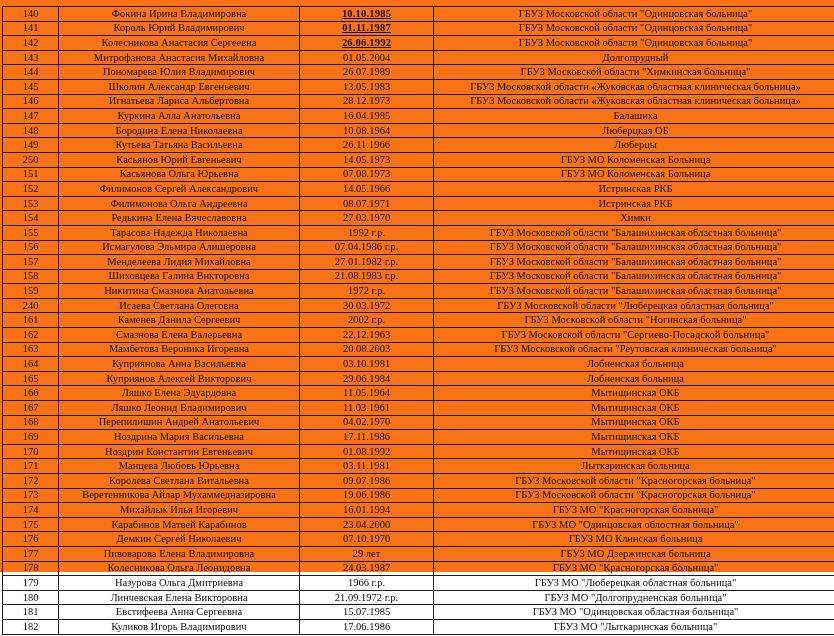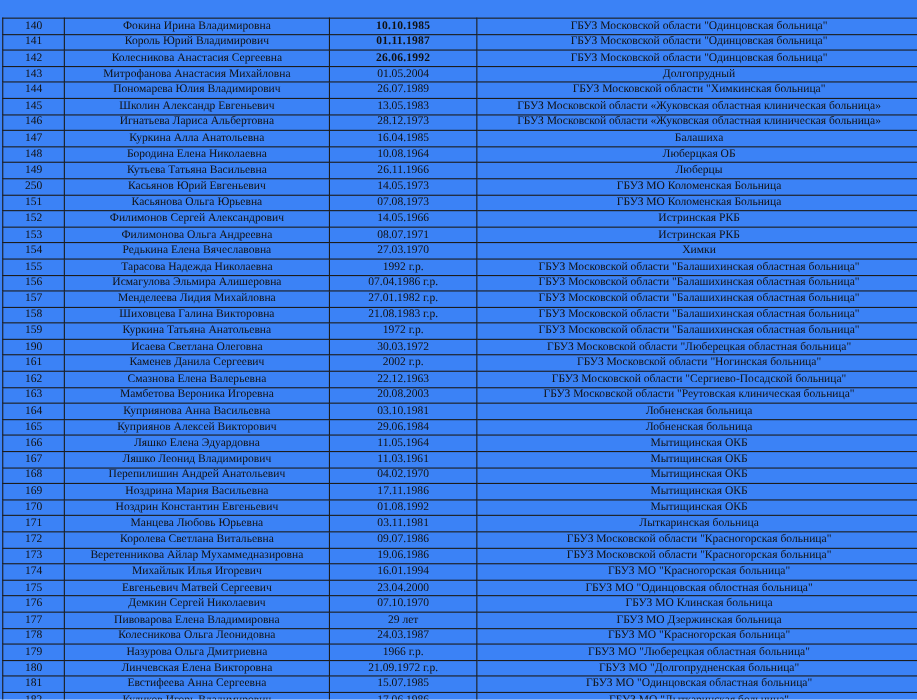--- a/index.html
+++ b/index.html
@@ -6,24 +6,24 @@
     margin: 0;
     padding: 0;
     background: #ffffff;
     width: 834px;
     height: 636px;
     overflow: hidden;
     font-family: "Liberation Serif", "DejaVu Serif", serif;
   }
   .doc-page {
     width: 834px;
-    height: 636px;
-    background: #3b82f6;
+    height: 572px;
+    background: #f97316;
     box-sizing: border-box;
-    padding: 16px 0 0 2px;
+    padding: 6px 0 0 2px;
   }
   table.people-table {
     border-collapse: collapse;
     table-layout: fixed;
     width: 829px;
   }
   table.people-table td {
     border: 1px solid #1c1c1c;
     height: 13.6px;
     padding: 0 2px;
@@ -32,21 +32,21 @@
     color: #111111;
     text-align: center;
     vertical-align: middle;
     overflow: hidden;
     white-space: nowrap;
   }
   td.col-num  { width: 51px; }
   td.col-name { width: 236px; }
   td.col-date { width: 129px; }
   td.col-org  { width: 399px; }
-  td.bold { font-weight: bold; font-size: 9.5px; letter-spacing: 0.2px; }
+  td.bold { font-weight: bold; font-size: 9.5px; letter-spacing: 0.2px; text-decoration: underline; }
 </style>
 </head>
 <body>
 
 <div class="doc-page">
   <table class="people-table">
     <tbody>
         <tr>
           <td class="col-num">140</td>
           <td class="col-name">Фокина Ирина Владимировна</td>
@@ -156,26 +156,26 @@
           <td class="col-org">ГБУЗ Московской области "Балашихинская областная больница"</td>
         </tr>
         <tr>
           <td class="col-num">158</td>
           <td class="col-name">Шиховцева Галина Викторовна</td>
           <td class="col-date">21.08.1983 г.р.</td>
           <td class="col-org">ГБУЗ Московской области "Балашихинская областная больница"</td>
         </tr>
         <tr>
           <td class="col-num">159</td>
-          <td class="col-name">Куркина Татьяна Анатольевна</td>
+          <td class="col-name">Никитина Смазнова Анатольевна</td>
           <td class="col-date">1972 г.р.</td>
           <td class="col-org">ГБУЗ Московской области "Балашихинская областная больница"</td>
         </tr>
         <tr>
-          <td class="col-num">190</td>
+          <td class="col-num">240</td>
           <td class="col-name">Исаева Светлана Олеговна</td>
           <td class="col-date">30.03.1972</td>
           <td class="col-org">ГБУЗ Московской области "Люберецкая областная больница"</td>
         </tr>
         <tr>
           <td class="col-num">161</td>
           <td class="col-name">Каменев Данила Сергеевич</td>
           <td class="col-date">2002 г.р.</td>
           <td class="col-org">ГБУЗ Московской области "Ногинская больница"</td>
         </tr>
@@ -252,21 +252,21 @@
           <td class="col-org">ГБУЗ Московской области "Красногорская больница"</td>
         </tr>
         <tr>
           <td class="col-num">174</td>
           <td class="col-name">Михайлык Илья Игоревич</td>
           <td class="col-date">16.01.1994</td>
           <td class="col-org">ГБУЗ МО "Красногорская больница"</td>
         </tr>
         <tr>
           <td class="col-num">175</td>
-          <td class="col-name">Евгеньевич Матвей Сергеевич</td>
+          <td class="col-name">Карабинов Матвей Карабинов</td>
           <td class="col-date">23.04.2000</td>
           <td class="col-org">ГБУЗ МО "Одинцовская облостная больница"</td>
         </tr>
         <tr>
           <td class="col-num">176</td>
           <td class="col-name">Демкин Сергей Николаевич</td>
           <td class="col-date">07.10.1970</td>
           <td class="col-org">ГБУЗ МО Клинская больница</td>
         </tr>
         <tr>

